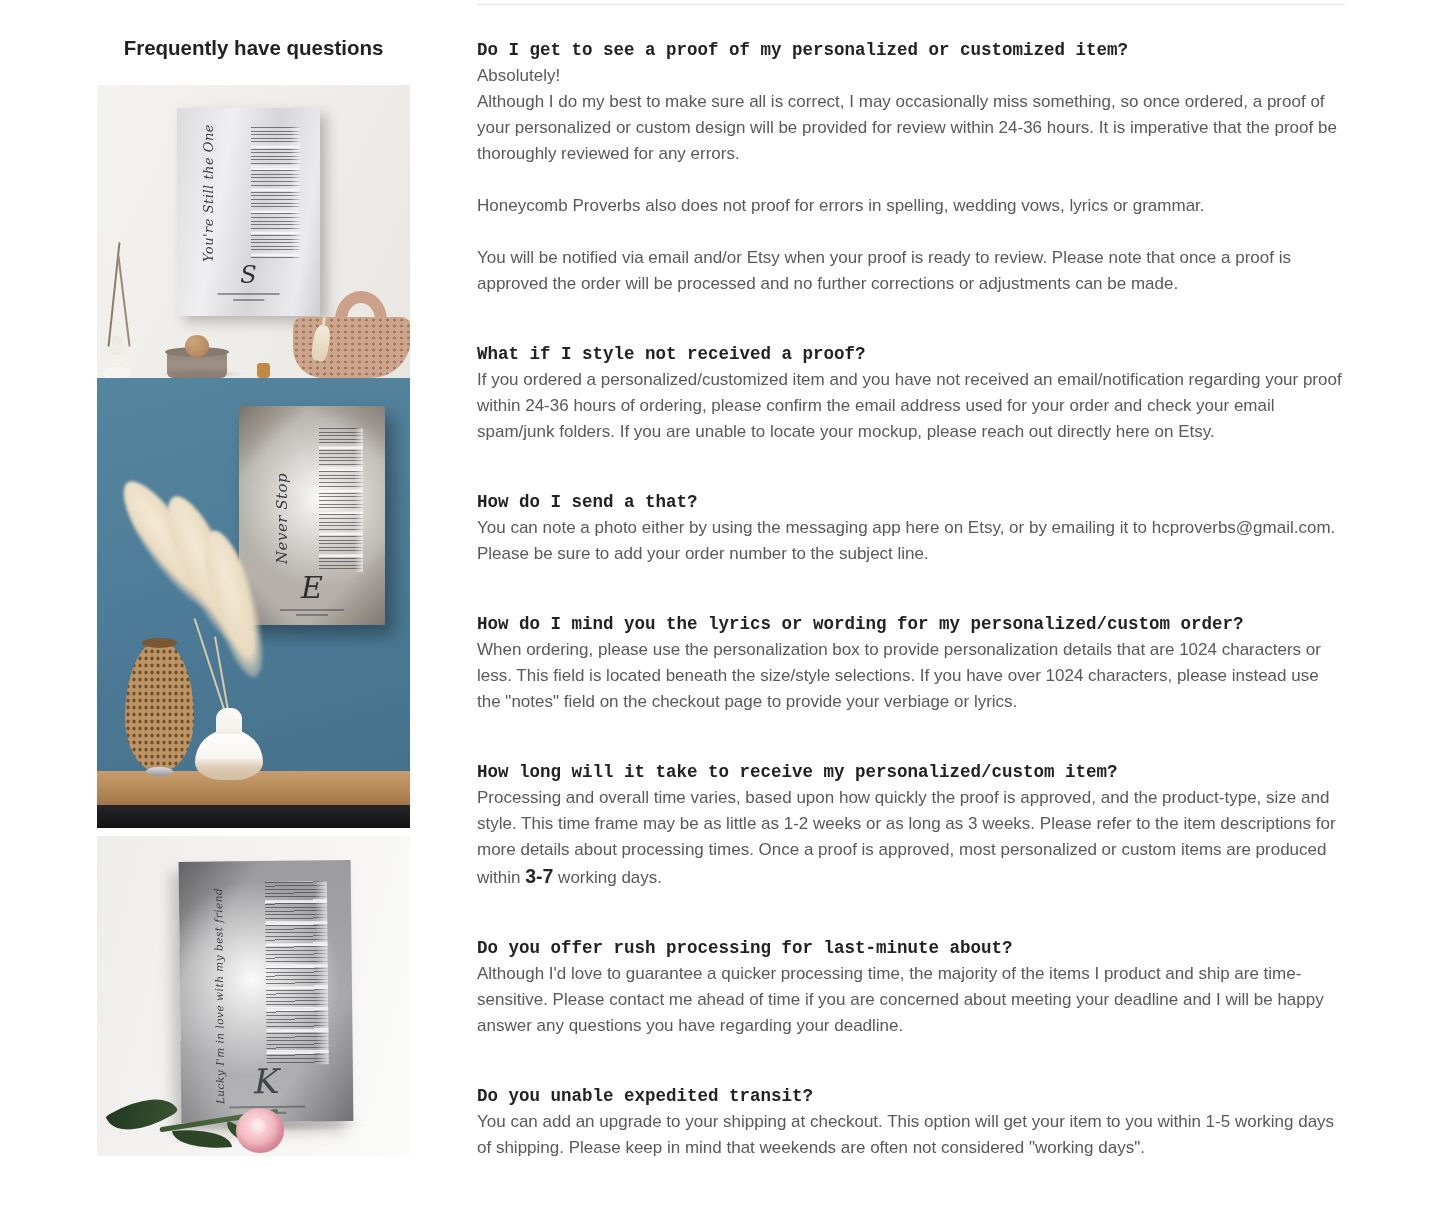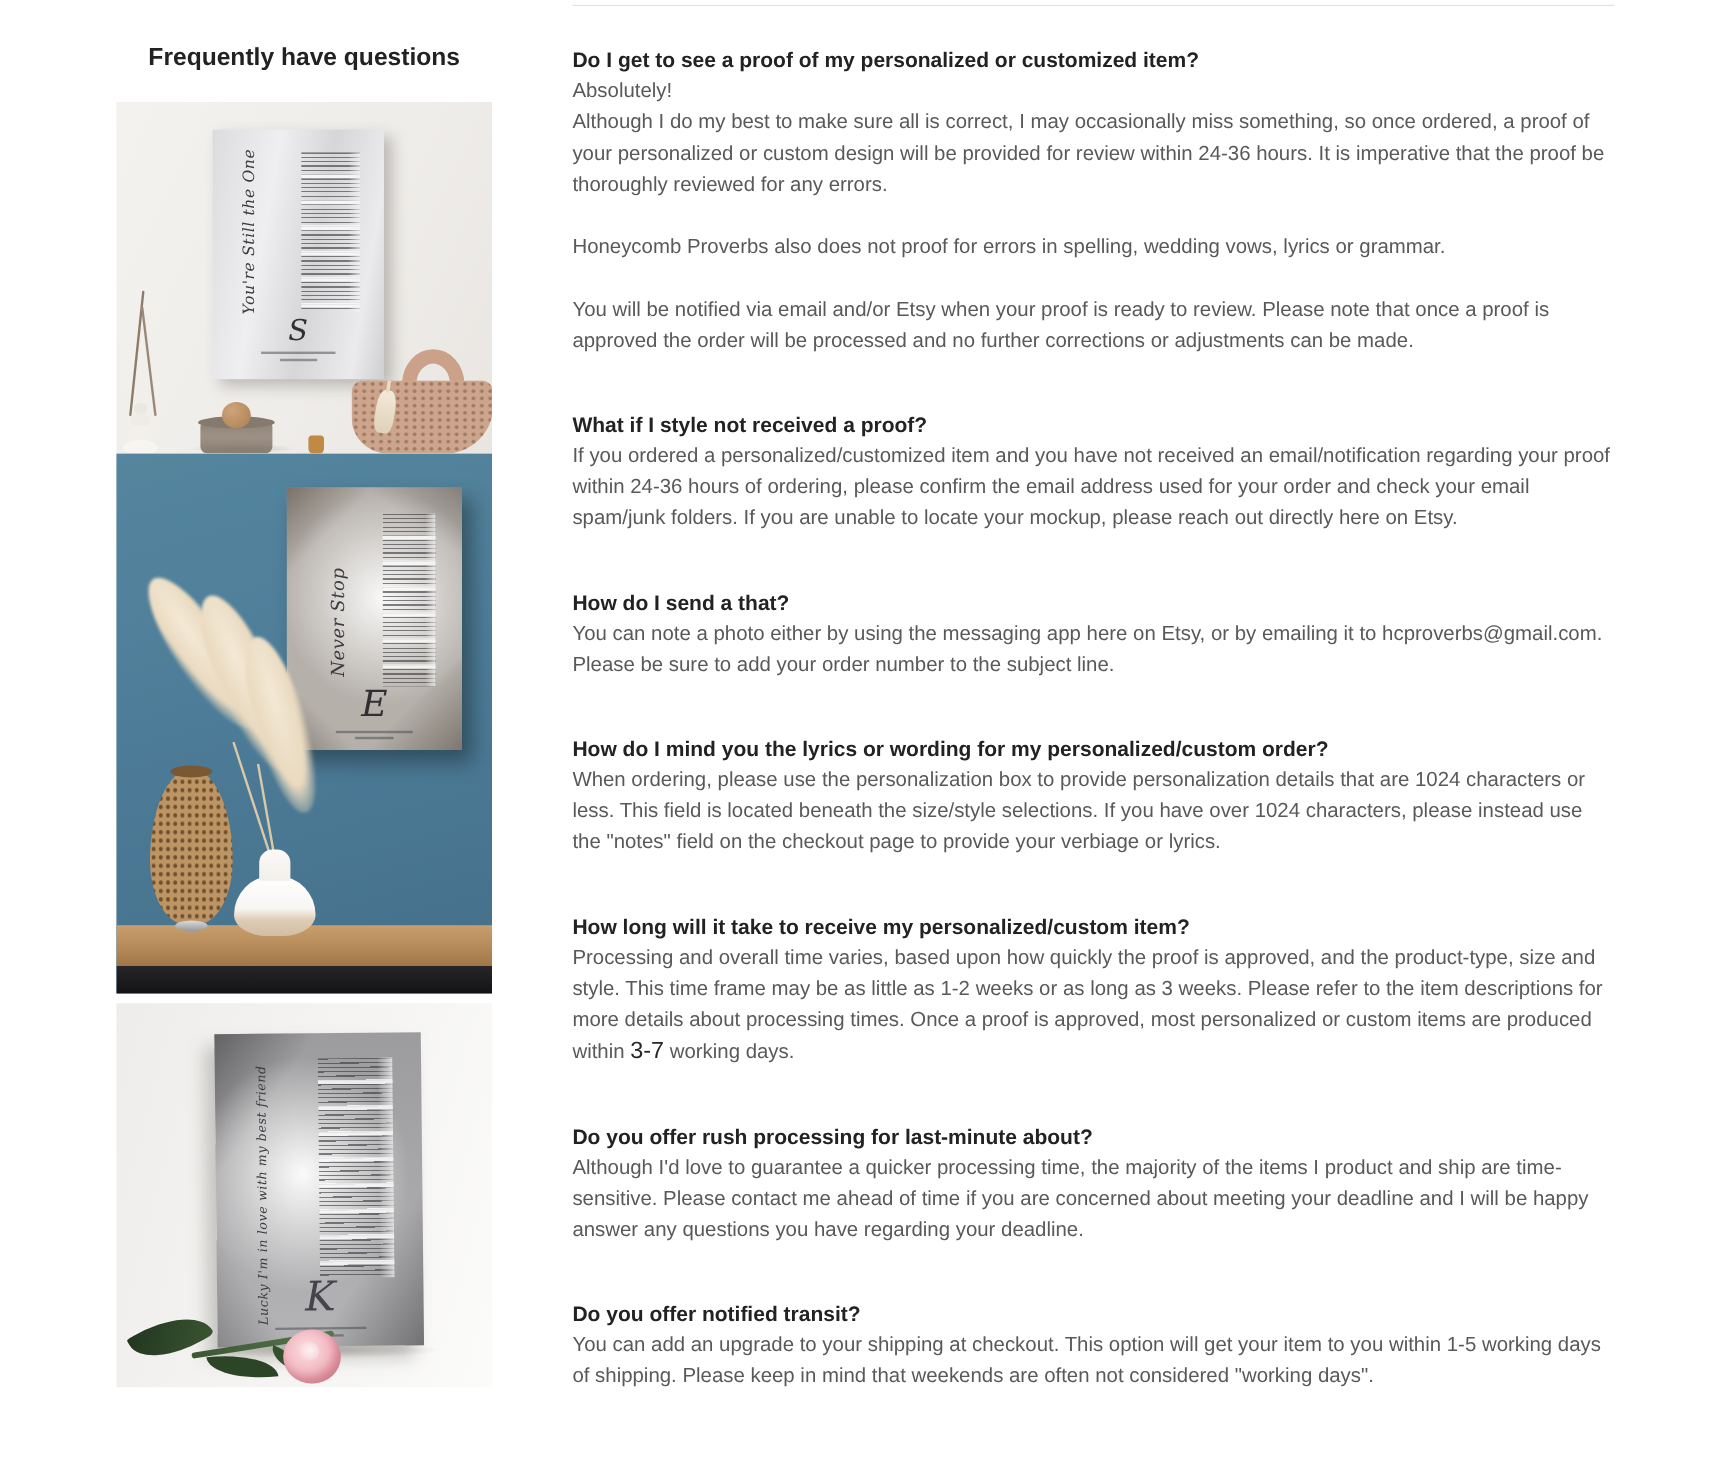--- a/index.html
+++ b/index.html
@@ -126,24 +126,24 @@
     background:#2d4527;transform:rotate(-6deg);}
   .bloom{left:139px;top:272px;width:48px;height:45px;border-radius:50%;
     background:radial-gradient(circle at 42% 38%, #fbdde0 0%, #f3bcc4 45%, #e699a7 76%, #d67e8e 100%);
     box-shadow:inset -4px -5px 8px rgba(190,100,115,.5);}
   .bloom::before{content:"";position:absolute;left:12px;top:10px;width:18px;height:16px;border-radius:50%;
     background:radial-gradient(circle at 60% 45%, #fceff0, rgba(243,188,196,0) 75%);}
   .bloom-sepal{left:128px;top:288px;width:22px;height:14px;border-radius:0 100% 0 100%;background:#33502b;transform:rotate(18deg);}
 
   
   .faq-col{position:absolute;left:477px;top:37px;width:868px;}
-  .faq-q{font-family:Liberation Sans, sans-serif;font-size:17.5px;font-weight:bold;color:#222;line-height:26px;margin:44px 0 0;}
+  .faq-q{font-family:Liberation Mono, monospace;font-size:17.5px;font-weight:bold;color:#222;line-height:26px;margin:44px 0 0;}
   .faq-item:first-child .faq-q{margin-top:0;}
   .faq-a{font-size:17px;color:#595959;line-height:26px;margin:0;white-space:pre-line;}
-  .hl{font-size:19.5px;color:#262626;}
+  .hl{font-size:19.5px;color:#262626;font-weight:bold;}
 </style>
 </head>
 <body>
 
 <div class="top-divider"></div>
 
 <div class="left-col">
   <h2 class="faq-heading">Frequently have questions</h2>
 </div>
 
@@ -234,17 +234,17 @@
     <h3 class="faq-q">How long will it take to receive my personalized/custom item?</h3>
     <p class="faq-a"><span>Processing and overall time varies, based upon how quickly the proof is approved, and the product-type, size and style. This time frame may be as little as 1-2 weeks or as long as 3 weeks. Please refer to the item descriptions for more details about processing times. Once a proof is approved, most personalized or custom items are produced within </span><span class="hl">3-7</span><span> working days.</span></p>
   </section>
 
   <section class="faq-item">
     <h3 class="faq-q">Do you offer rush processing for last-minute about?</h3>
     <p class="faq-a">Although I'd love to guarantee a quicker processing time, the majority of the items I product and ship are time-sensitive. Please contact me ahead of time if you are concerned about meeting your deadline and I will be happy answer any questions you have regarding your deadline.</p>
   </section>
 
   <section class="faq-item">
-    <h3 class="faq-q">Do you offer notified transit?</h3>
+    <h3 class="faq-q">Do you unable expedited transit?</h3>
     <p class="faq-a">You can add an upgrade to your shipping at checkout. This option will get your item to you within 1-5 working days of shipping. Please keep in mind that weekends are often not considered "working days".</p>
   </section>
 
 </div>
 
 </body></html>

